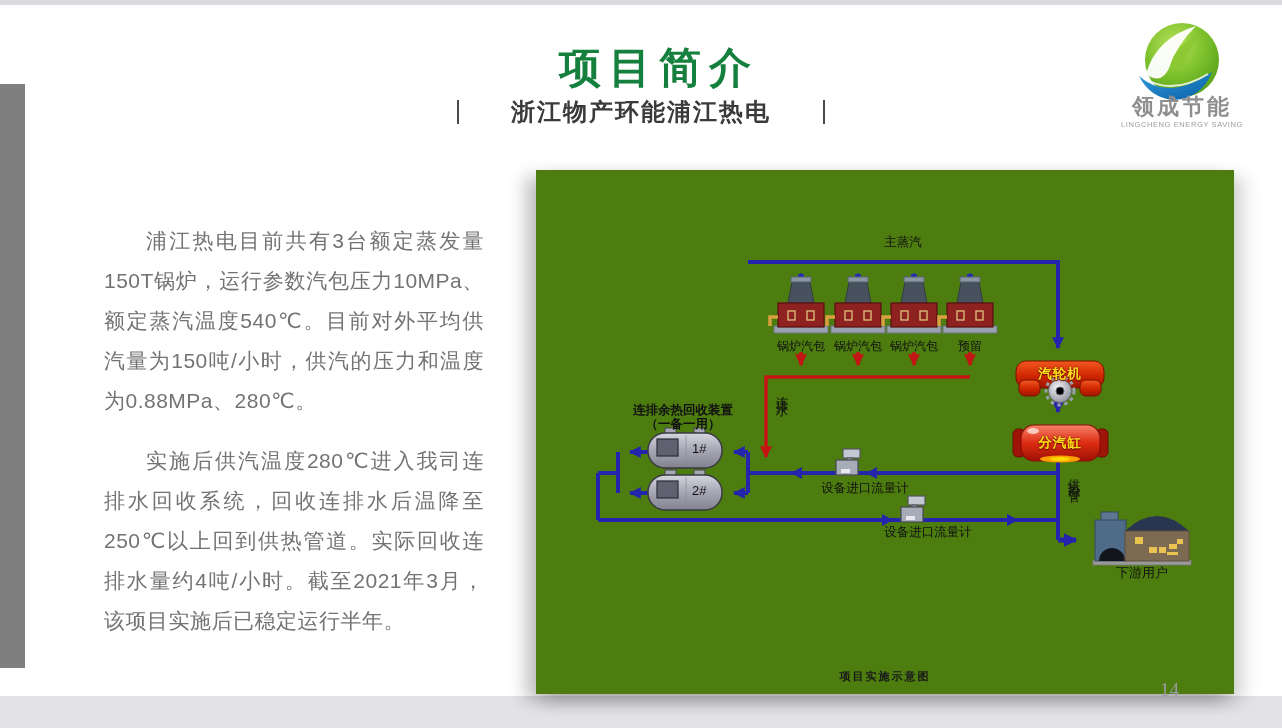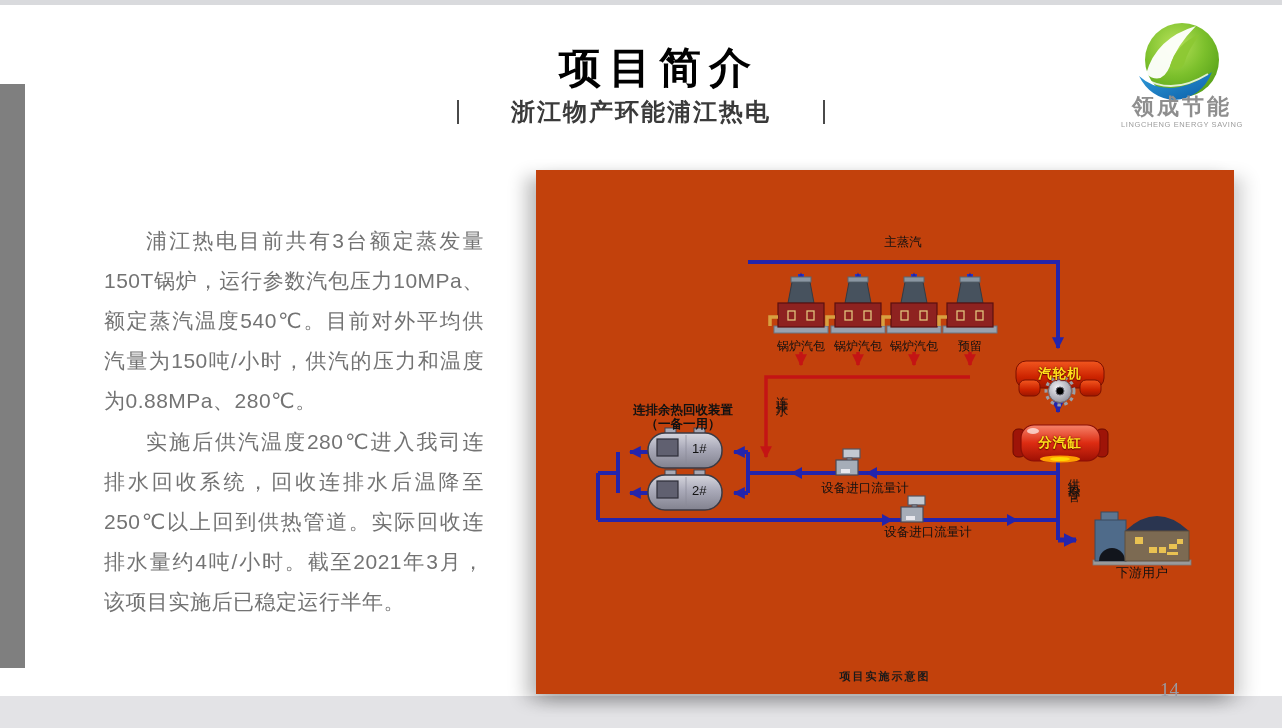--- a/index.html
+++ b/index.html
@@ -8,36 +8,36 @@
   .abs { position:absolute; }
 
   
   #top-strip    { left:0; top:0; width:1282px; height:5px; background:#d9dadd; }
   #left-bar     { left:0; top:84px; width:25px; height:584px; background:#7f7f7f; }
   #bottom-strip { left:0; top:696px; width:1282px; height:32px; background:#e3e3e6; }
 
   
   #header { left:0; top:40px; width:1282px; text-align:center; }
   #page-title { font-family:"Liberation Serif","DejaVu Serif",serif; font-weight:700;
-                font-size:42px; letter-spacing:8px; color:#000000;padding-left:36px; }
+                font-size:42px; letter-spacing:8px; color:#15803d;padding-left:36px; }
   #subtitle-row { display:flex; align-items:center; justify-content:center; gap:52px; margin-top:0; }
   .subtitle-bar { width:2px; height:24px; background:#4a4a4a; }
   #subtitle-text { font-size:24px; font-weight:700; color:#3a3a3a; letter-spacing:2px; }
 
   
   #logo { left:1112px; top:14px; width:140px; height:120px; }
 
   
   #body-text { left:104px; top:221px; width:380px; color:#737373; font-size:21px;
                line-height:40px; text-align:justify; letter-spacing:0.5px; }
   #body-text p { text-indent:2em; }
-  #body-text p + p { margin-top:1px; }
-
-  
-  #diagram-card { left:536px; top:170px; width:698px; height:524px; background:#c2410c;
+  #body-text p + p { margin-top:20px; }
+
+  
+  #diagram-card { left:536px; top:170px; width:698px; height:524px; background:#4d7c0f;
                   box-shadow:-12px 6px 16px rgba(0,0,0,.20), 12px 6px 16px rgba(0,0,0,.12),
                              0 10px 14px rgba(0,0,0,.10); }
   #diagram-svg { position:absolute; left:0; top:0; }
 
   .dlabel { position:absolute; font-size:12.5px; color:#111; white-space:nowrap; }
   .c { transform:translateX(-50%); }
   .b { font-weight:700; }
   .vert { writing-mode:vertical-rl; text-orientation:upright; letter-spacing:4px; }
   .eq-label { position:absolute; transform:translateX(-50%); font-size:13.5px; font-weight:700;
               color:#ffe01a; text-shadow:0 0 2px #6d0a00, 0 1px 1px #6d0a00; letter-spacing:1px; }

